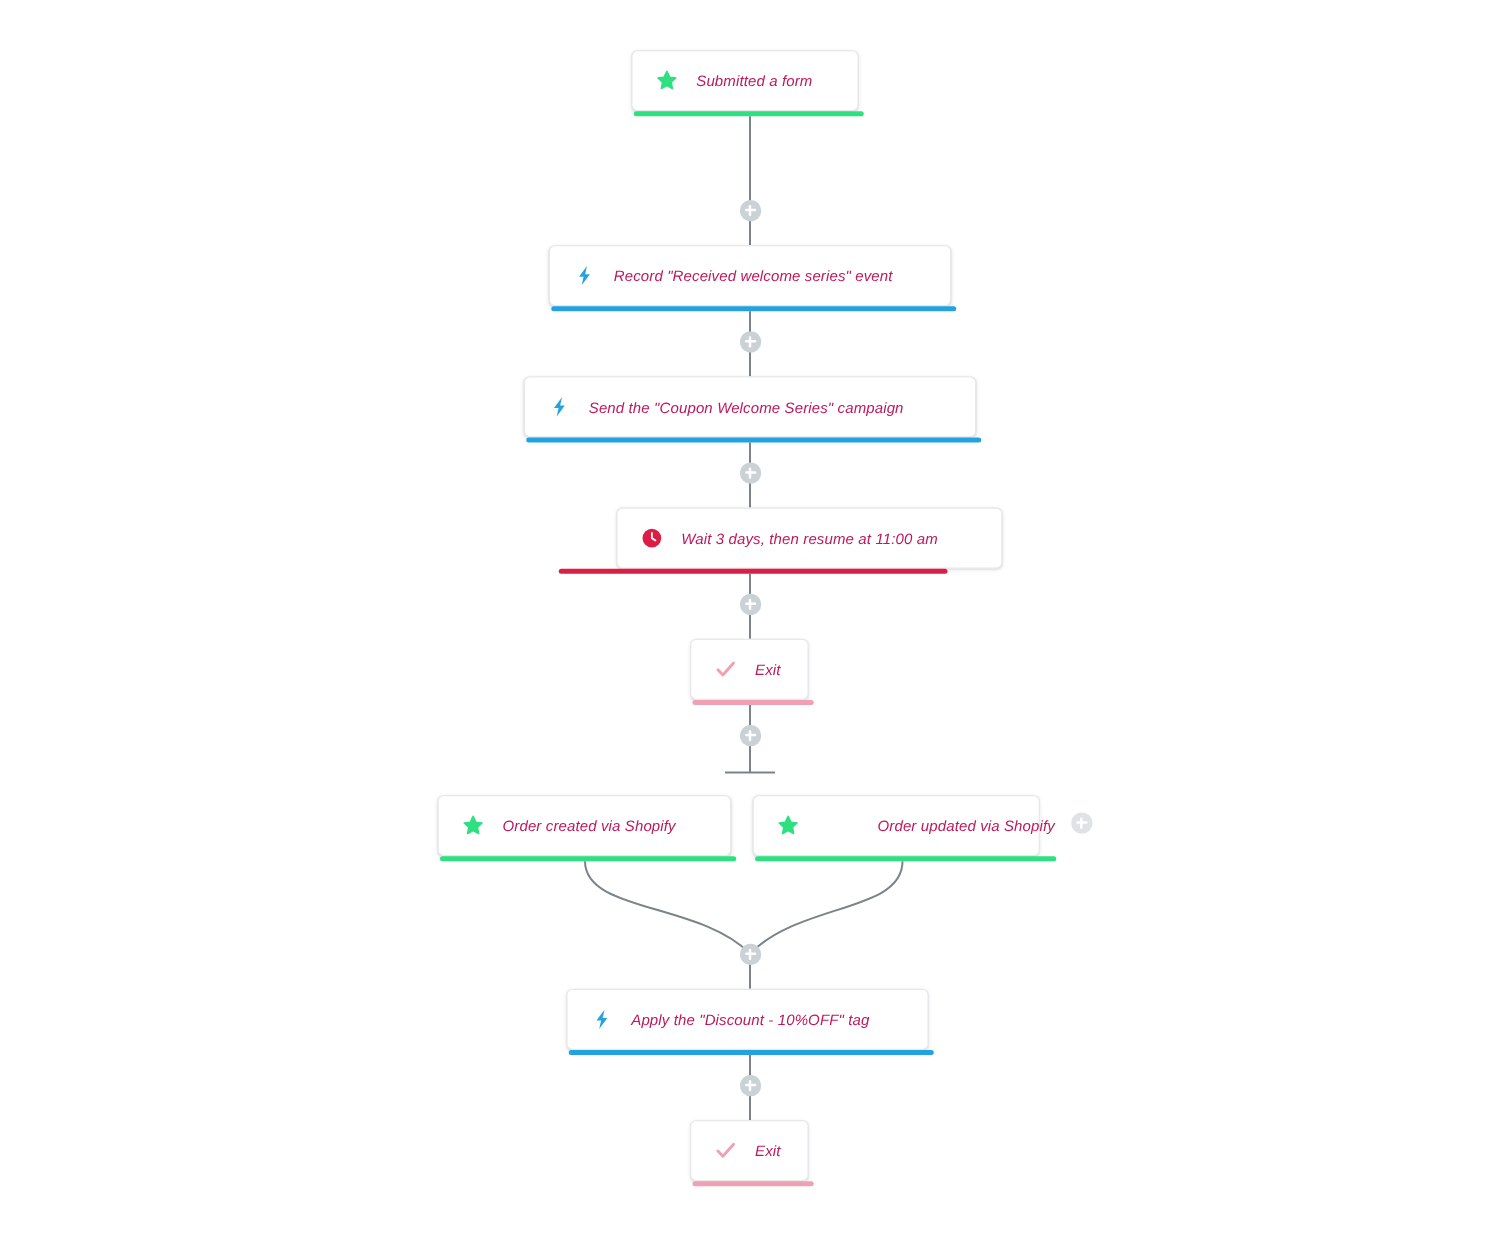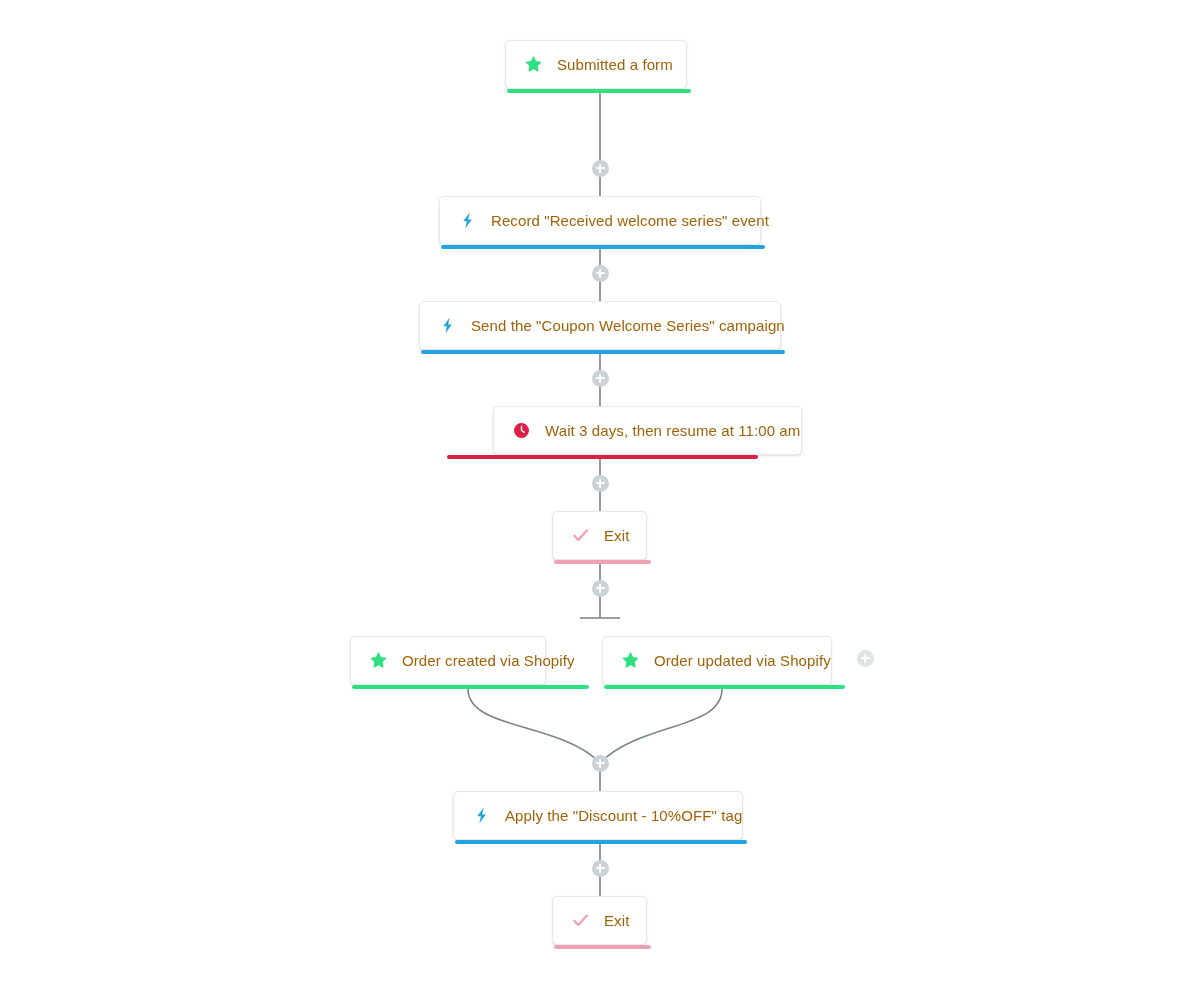--- a/index.html
+++ b/index.html
@@ -47,24 +47,25 @@
   .node .node-icon {
     flex: 0 0 auto;
     width: 20px;
     height: 20px;
     display: flex;
     align-items: center;
     justify-content: center;
     margin-right: 14px;
   }
   .node .node-label {
-    font-size: 15px;
-    color: #a16207;
+    font-size: 12px;
+    color: #be185d;
     letter-spacing: 0.1px;
     line-height: 1;
+    font-style: italic;
   }
   
   .node-bar {
     position: absolute;
     height: 4px;
     border-radius: 2px;
   }
   .bar-green  { background: #2ee07f; }
   .bar-blue   { background: #24a2e0; }
   .bar-red    { background: #dc1e46; }
@@ -154,30 +155,30 @@
       <div class="node-bar bar-red" style="left: 447px; top: 455px; width: 311px;"></div>
       <div class="node" style="left: 552px; top: 511px; width: 95px;">
         <span class="node-icon">
           <svg class="icon-svg" viewBox="0 0 24 24" width="19" height="19">
             <path d="M4.2 12.4l5 5.2L20 5.6" stroke="#f1a0b3" stroke-width="2.9" stroke-linecap="round" stroke-linejoin="round" fill="none"></path>
           </svg>
         </span>
         <span class="node-label">Exit</span>
       </div>
       <div class="node-bar bar-pink" style="left: 554px; top: 560px; width: 97px;"></div>
-      <div class="node" style="left: 350px; top: 636px; width: 196px; text-align: right;">
+      <div class="node" style="left: 350px; top: 636px; width: 235px; text-align: right;">
         <span class="node-icon">
           <svg class="icon-svg" viewBox="0 0 24 24" width="19" height="19">
             <path d="M12 2.6l2.77 5.9 6.23.83-4.6 4.36 1.18 6.31L12 16.9l-5.58 3.1 1.18-6.31-4.6-4.36 6.23-.83z" fill="#2ee07f" stroke="#2ee07f" stroke-width="1.6" stroke-linejoin="round"></path>
           </svg>
         </span>
         <span class="node-label">Order created via Shopify</span>
       </div>
       <div class="node-bar bar-green" style="left: 352px; top: 685px; width: 237px;"></div>
-      <div class="node" style="left: 602px; top: 636px; width: 230px;">
+      <div class="node" style="left: 602px; top: 636px; width: 230px; gap: 48px;">
         <span class="node-icon">
           <svg class="icon-svg" viewBox="0 0 24 24" width="19" height="19">
             <path d="M12 2.6l2.77 5.9 6.23.83-4.6 4.36 1.18 6.31L12 16.9l-5.58 3.1 1.18-6.31-4.6-4.36 6.23-.83z" fill="#2ee07f" stroke="#2ee07f" stroke-width="1.6" stroke-linejoin="round"></path>
           </svg>
         </span>
         <span class="node-label">Order updated via Shopify</span>
       </div>
       <div class="node-bar bar-green" style="left: 604px; top: 685px; width: 241px;"></div>
       <div class="node" style="left: 453px; top: 791px; width: 290px;">
         <span class="node-icon">

